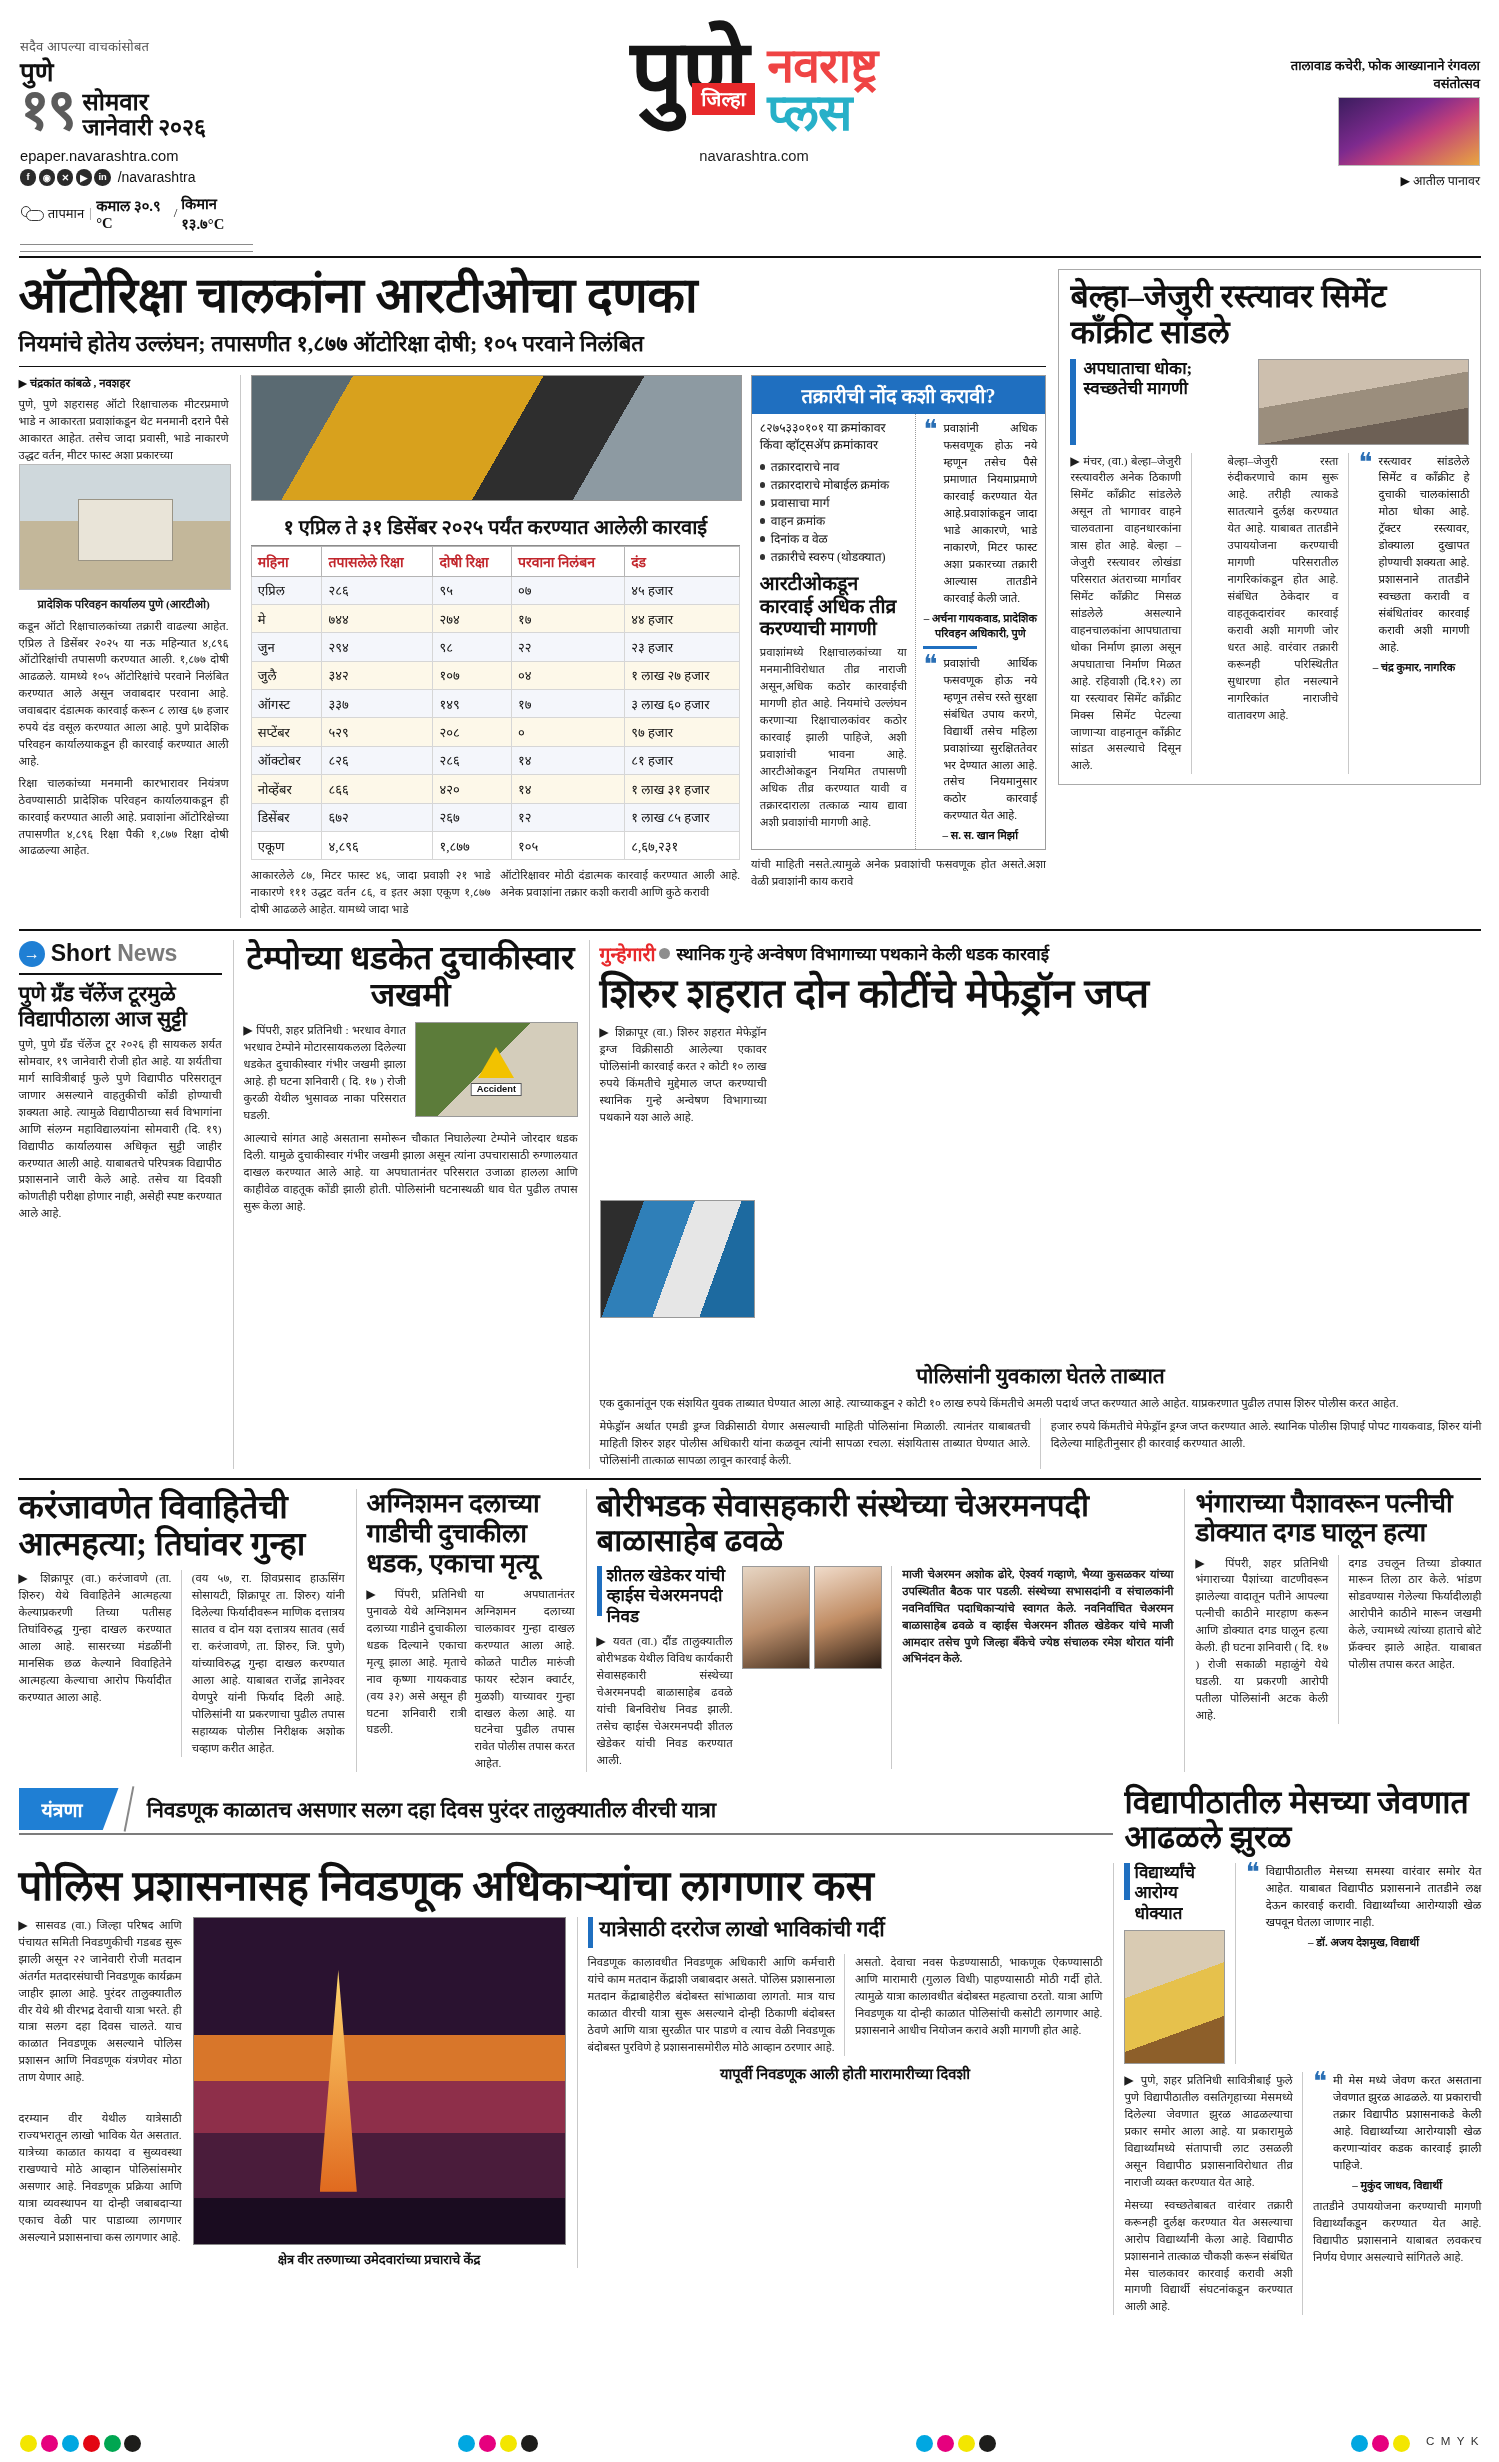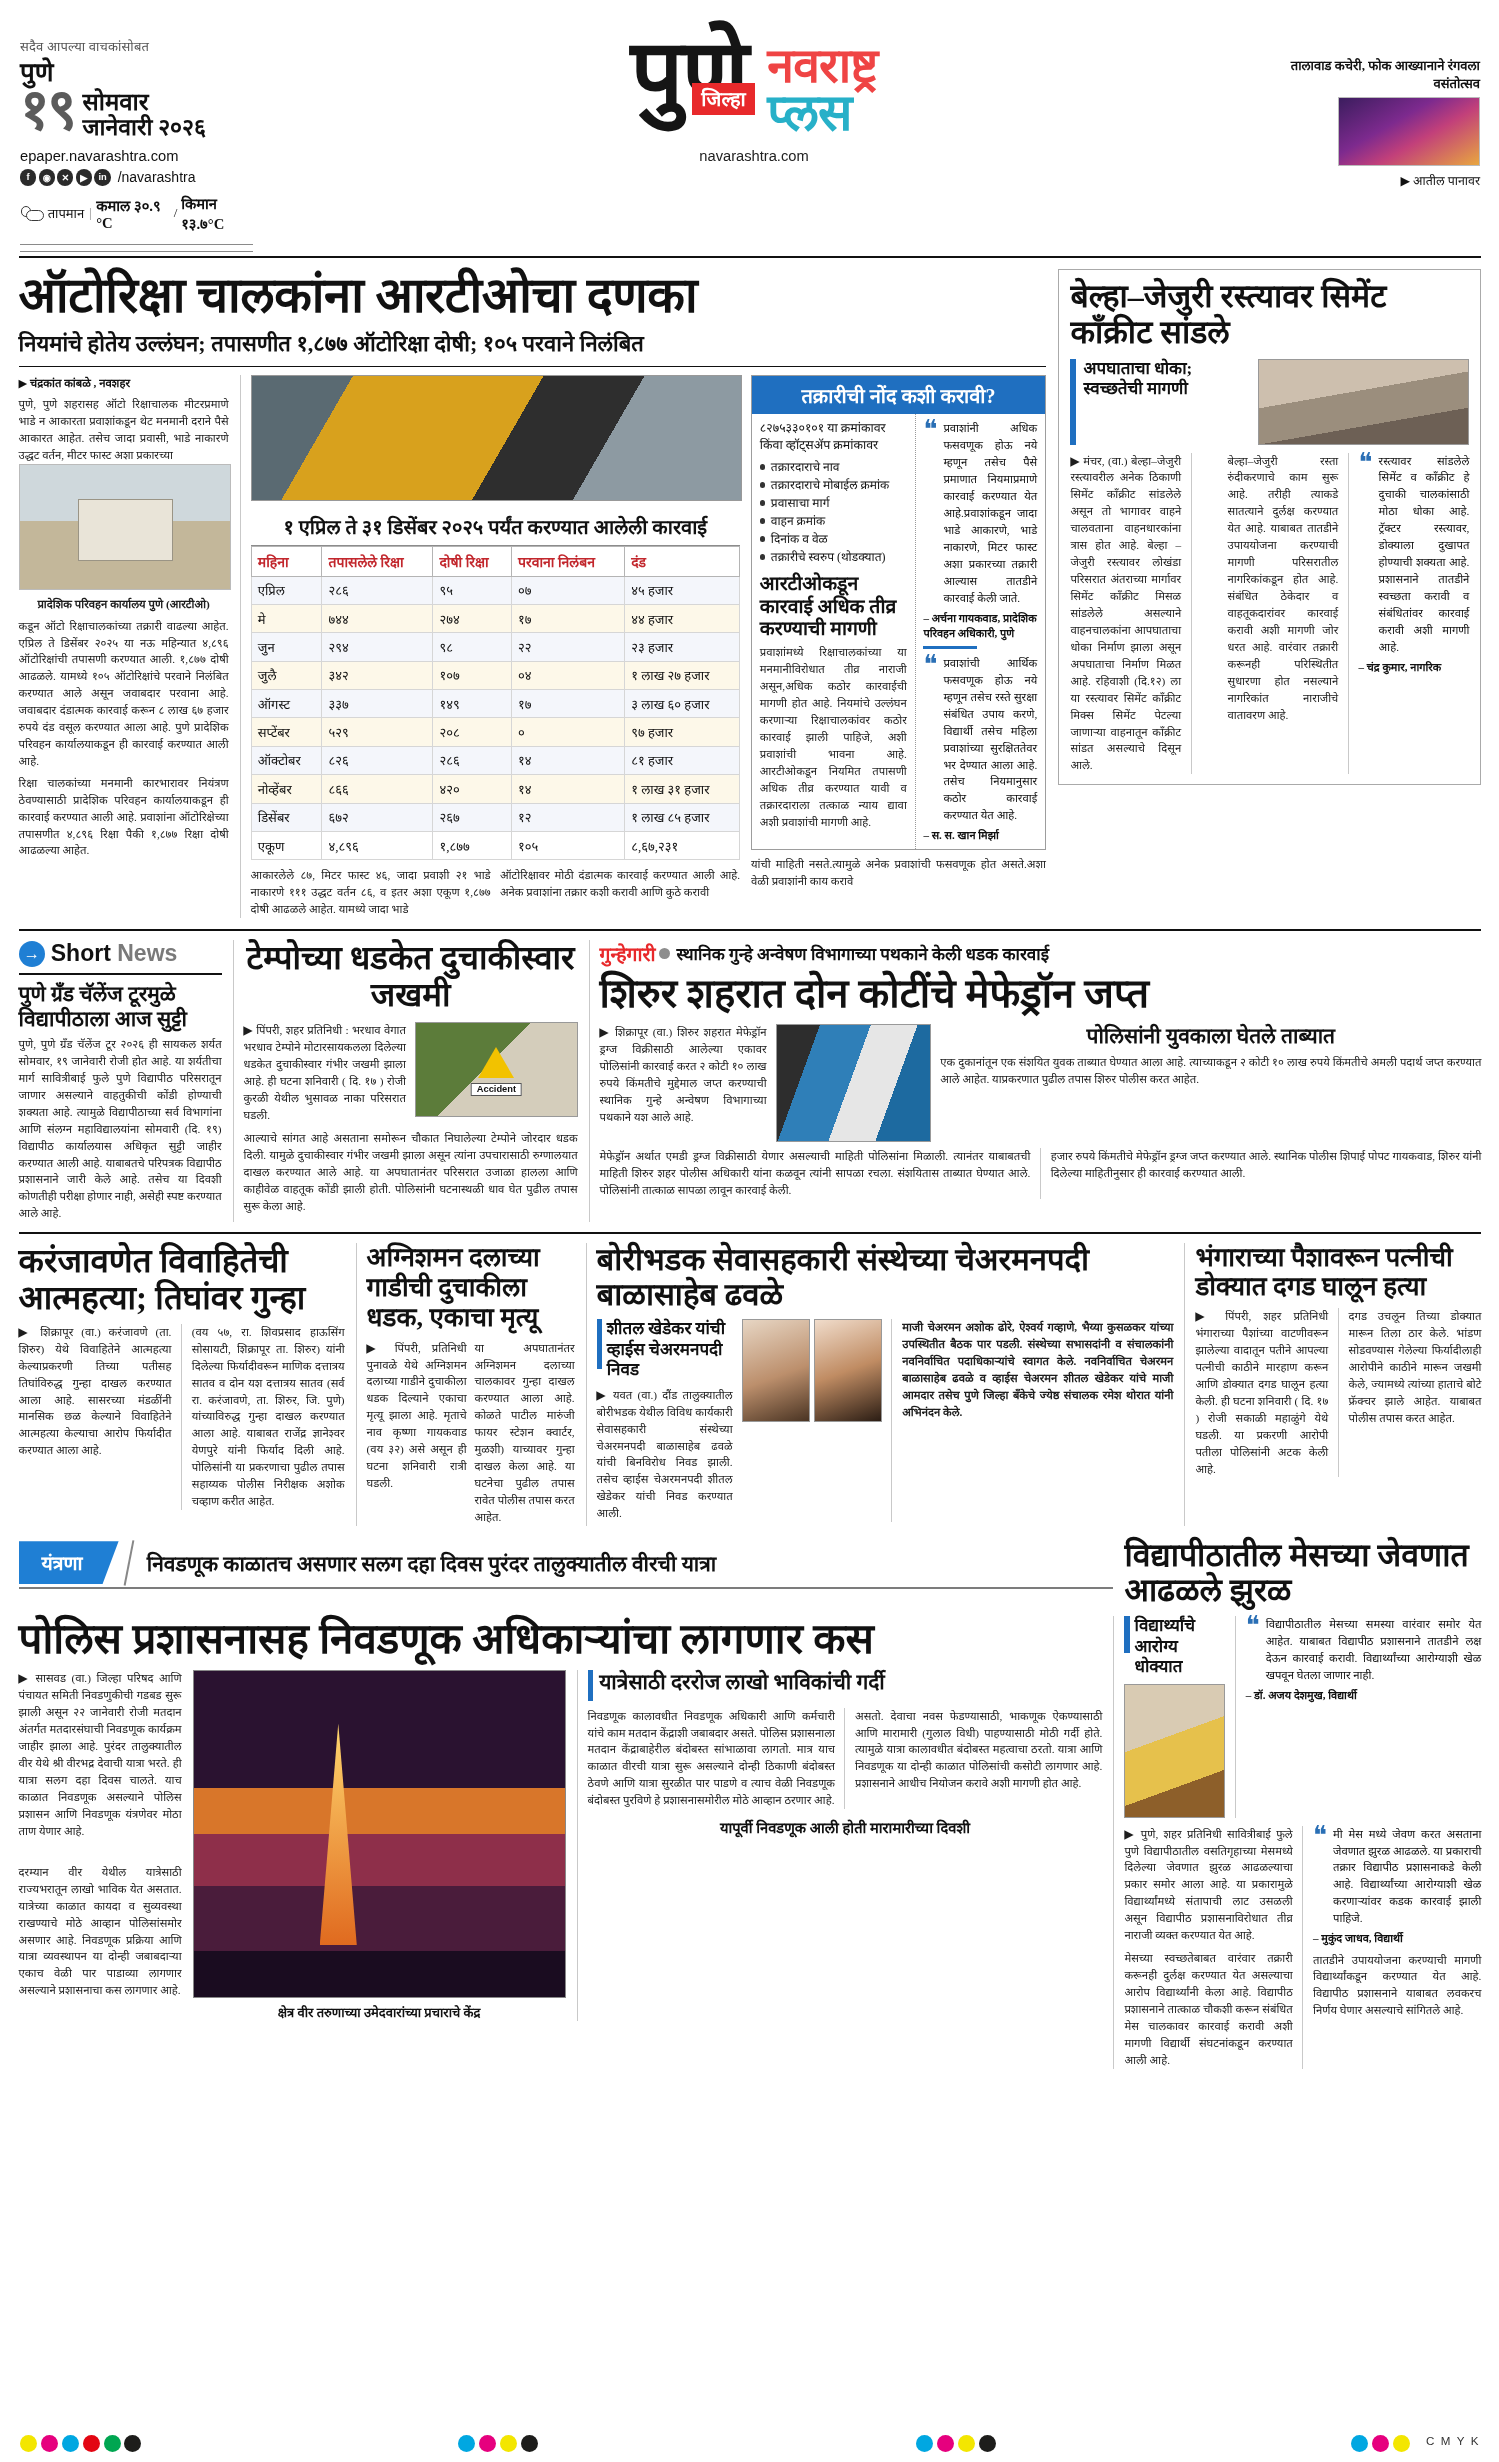--- a/index.html
+++ b/index.html
@@ -86,21 +86,21 @@
   .cmp-head{background:#1f6fc0;color:#fff;font-size:20px;font-weight:bold;text-align:center;padding:5.4px 3.1px;}
   .cmp-inner{display:flex;}
   .cmp-left{width:147px;flex:0 0 147px;padding:6.2px 7.8px;border-right:0.8px dotted #999;}
   .cmp-right{flex:1;padding:6.2px 7.8px;}
   .cmp-lead{font-size:12.4px;line-height:1.35;margin-bottom:4.7px;}
   .cmp-li{font-size:12px;line-height:1.5;padding-left:11px;position:relative;}
   .cmp-li:before{content:"";position:absolute;left:0;top:6.2px;width:5.4px;height:5.4px;border-radius:50%;background:#333;}
   .cmp-sub{font-size:19.4px;font-weight:bold;line-height:1.15;margin:7px 0 3.9px;}
   .quote-blk{font-size:11.3px;line-height:1.5;text-align:justify;position:relative;padding-left:20px;}
   .qmark{position:absolute;left:0;top:0;font-size:26px;color:#2a6fb5;font-family:"Liberation Serif",serif;line-height:.8;}
-  .qattr{font-size:11px;font-weight:bold;text-align:left;margin-top:3.1px;}
+  .qattr{font-size:11px;font-weight:bold;text-align:center;margin-top:3.1px;}
   .blue-rule{border-top:3.1px solid #1f6fc0;width:54px;margin:6.2px 0;}
 
   
   .rtop{border:0.8px solid #aaa;padding:9.3px 11px;}
   .rtop h2{font-size:32px;line-height:1.12;}
   .rtop-sub{display:flex;gap:7.8px;margin-top:7.8px;}
   .bluebar{width:5.4px;background:#1f6fc0;flex:0 0 5.4px;}
   .rtop-subtxt{font-size:17px;font-weight:bold;line-height:1.22;}
   .road-img{flex:1;height:84px;border:0.8px solid #999;
      background:linear-gradient(170deg,#cdbfae 0 40%,#9b8e7d 40% 70%,#6d6055 70% 100%);}
@@ -428,21 +428,21 @@
       <div class="body-txt" style="margin-top:6.2px;">आल्याचे सांगत आहे असताना समोरून चौकात निघालेल्या टेम्पोने जोरदार धडक दिली. यामुळे दुचाकीस्वार गंभीर जखमी झाला असून त्यांना उपचारासाठी रुग्णालयात दाखल करण्यात आले आहे. या अपघातानंतर परिसरात उजाळा हालला आणि काहीवेळ वाहतूक कोंडी झाली होती. पोलिसांनी घटनास्थळी धाव घेत पुढील तपास सुरू केला आहे.</div>
     </div>
 
     <div style="flex:1;" class="colsep">
       <div style="display:flex;align-items:center;">
         <span class="crime-tag">गुन्हेगारी</span>
         <span class="greydot"></span>
         <span class="crime-kicker">स्थानिक गुन्हे अन्वेषण विभागाच्या पथकाने केली धडक कारवाई</span>
       </div>
       <h3 style="font-size:40px;line-height:1.1;margin-top:4.7px;">शिरुर शहरात दोन कोटींचे मेफेड्रॉन जप्त</h3>
-      <div style="display:flex;gap:9.3px;margin-top:7.8px;">
+      <div style="display:flex;gap:9.3px;margin-top:7.8px;flex-direction:column;">
         <div style="width:167px;flex:0 0 167px;">
           <div class="body-txt"><b>▶</b> <span>शिक्रापूर (वा.) शिरुर शहरात मेफेड्रॉन ड्रग्ज विक्रीसाठी आलेल्या एकावर पोलिसांनी कारवाई करत २ कोटी १० लाख रुपये किंमतीचे मुद्देमाल जप्त करण्याची स्थानिक गुन्हे अन्वेषण विभागाच्या पथकाने यश आले आहे.</span></div>
         </div>
         <div style="width:155px;flex:0 0 155px;">
           <div class="drug-img"></div>
         </div>
         <div style="flex:1;">
           <div style="font-size:21px;font-weight:bold;text-align:center;line-height:1.15;">पोलिसांनी युवकाला घेतले ताब्यात</div>
           <div class="body-txt" style="margin-top:6.2px;">एक दुकानांतून एक संशयित युवक ताब्यात घेण्यात आला आहे. त्याच्याकडून २ कोटी १० लाख रुपये किंमतीचे अमली पदार्थ जप्त करण्यात आले आहेत. याप्रकरणात पुढील तपास शिरुर पोलीस करत आहेत.</div>
         </div>

